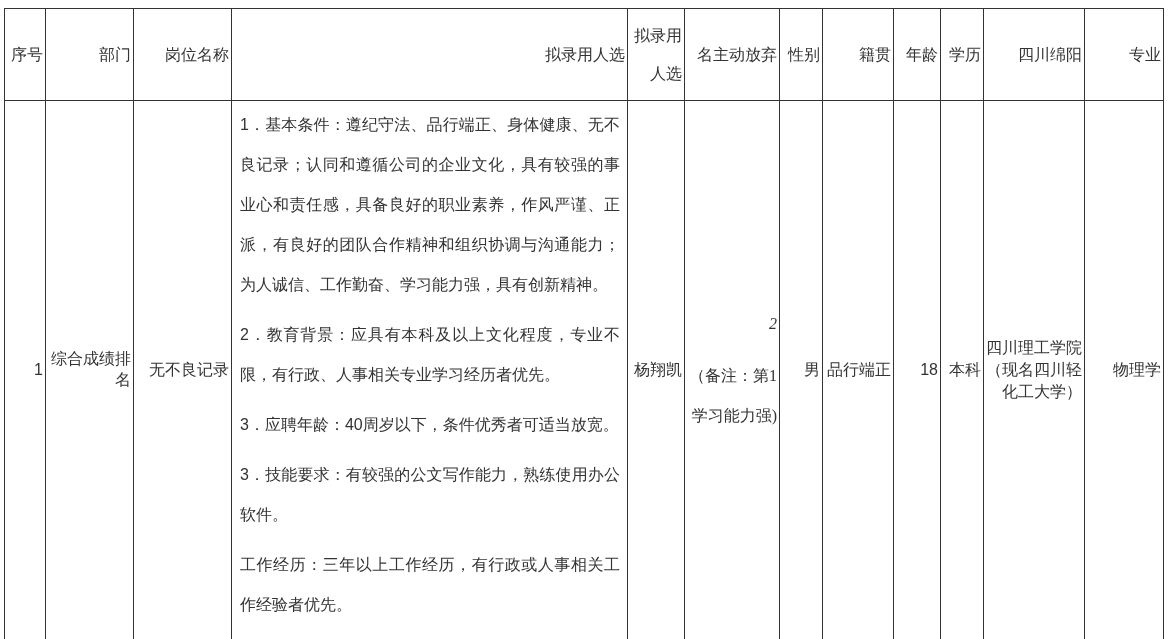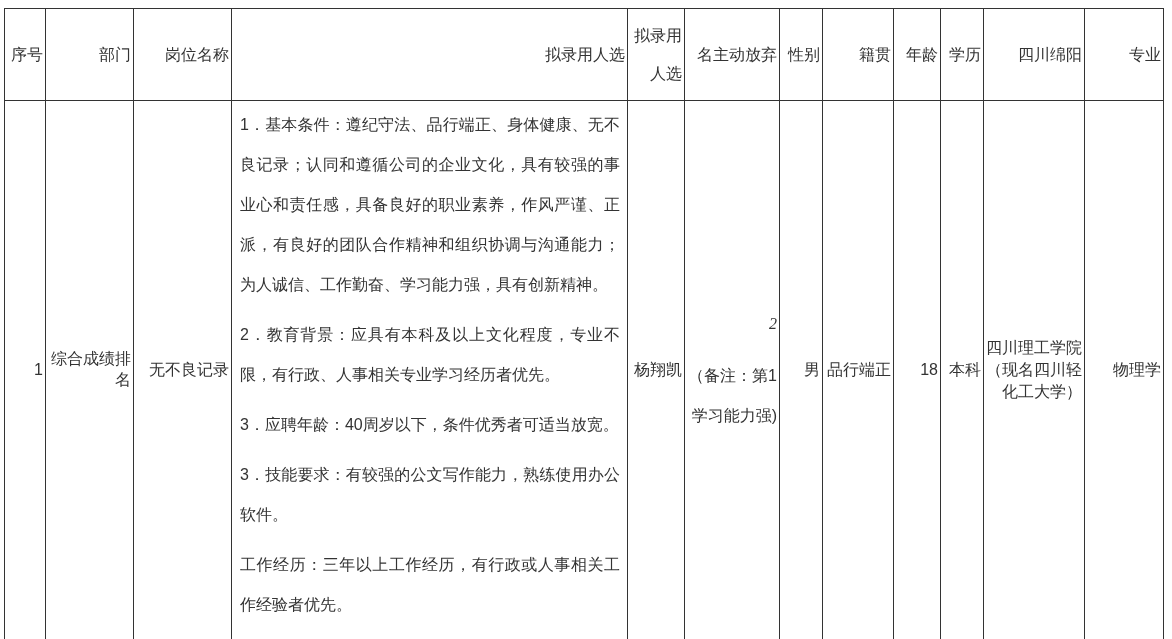--- a/index.html
+++ b/index.html
@@ -52,21 +52,21 @@
   td.req p + p { margin-top: 10px; }
 
   
   .rank-value {
     font-family: "Liberation Serif", serif;
     font-style: italic;
     font-size: 16px;
     line-height: 40px;
     margin-bottom: 12px;
   }
-  .rank-note { line-height: 40px; }
+  .rank-note { line-height: 40px; font-family: Liberation Serif, serif; }
 
   td.school {
     line-height: 22px;
     padding: 0 2px;
   }
 </style>
 </head>
 <body>
 
 <div class="sheet">

